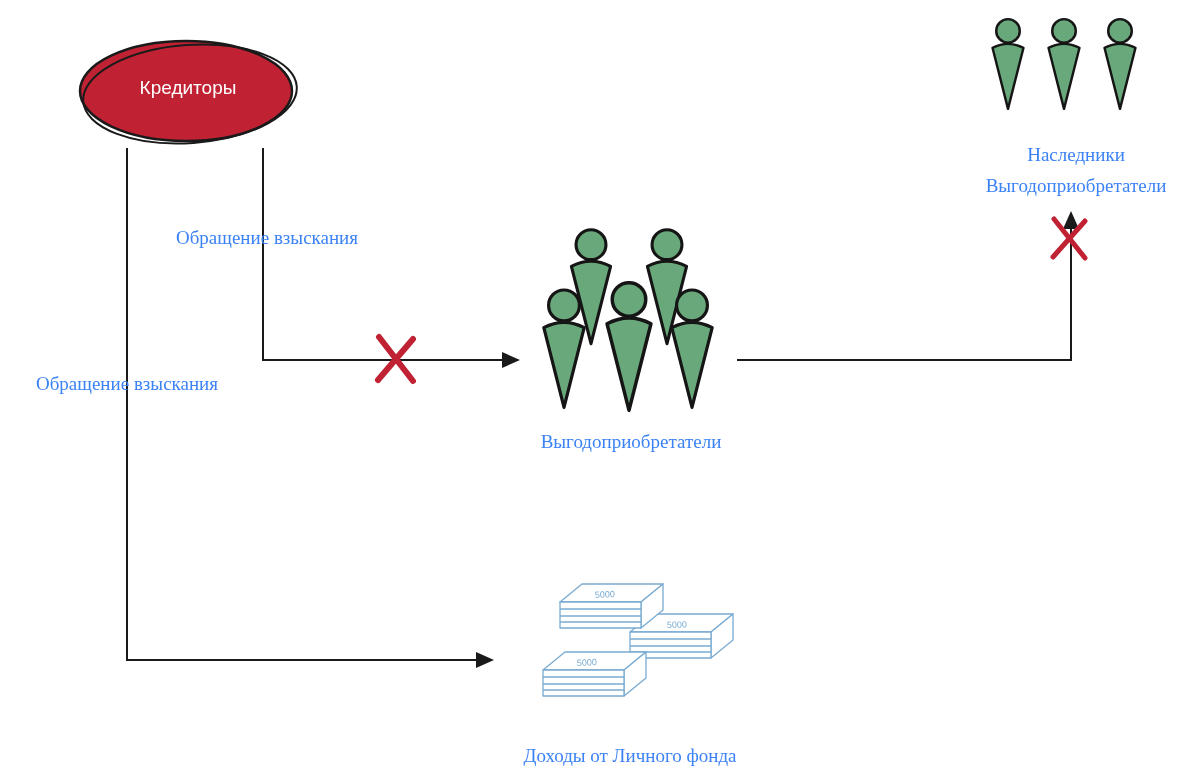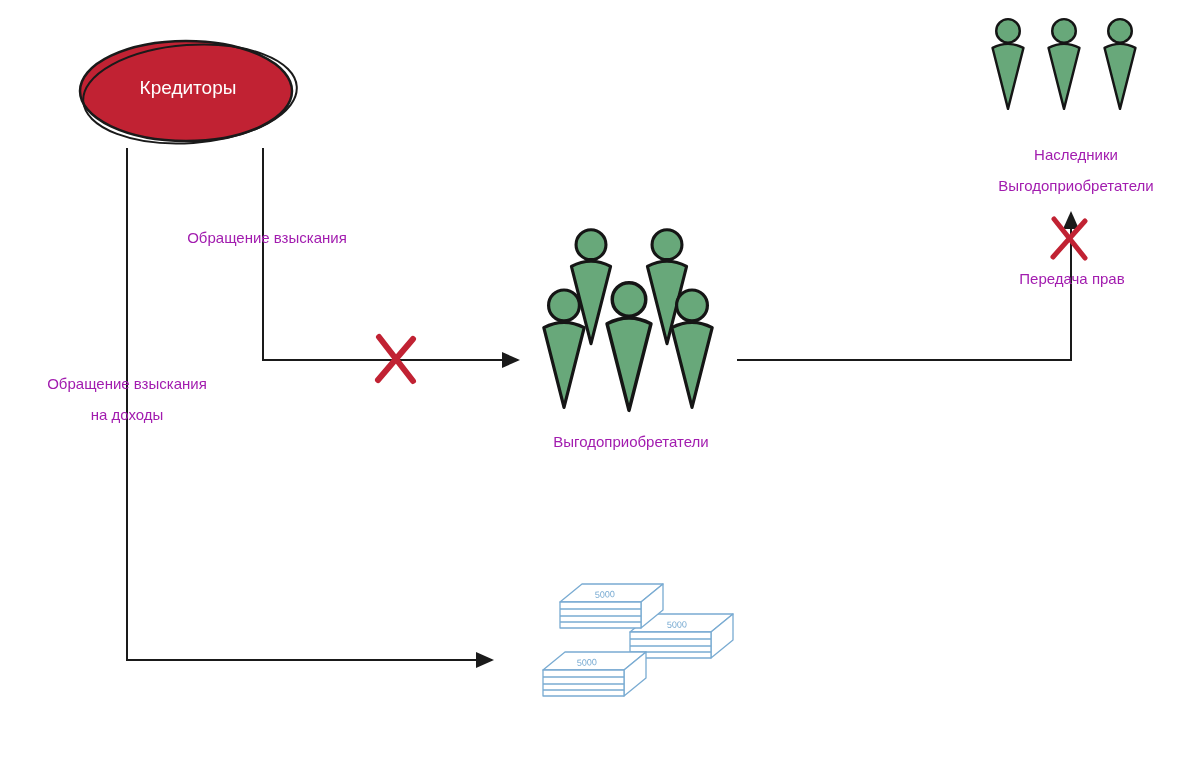--- a/index.html
+++ b/index.html
@@ -1,19 +1,19 @@
 <!DOCTYPE html>
 <html><head>
 <meta charset="utf-8">
 <style>
   html,body{margin:0;padding:0;background:#ffffff;}
   body{font-family:"Liberation Sans", sans-serif;color:#141414;}
   .canvas{position:relative;width:1200px;height:776px;background:#fff;overflow:hidden;}
   .abs{position:absolute;}
-  .lbl{position:absolute;text-align:center;font-size:15px;line-height:31px;color:#a21caf;}
+  .lbl{position:absolute;text-align:center;font-size:19px;line-height:31px;color:#3b82f6;font-family:Liberation Serif, serif;}
   .lbl div{white-space:nowrap;}
   .ellipse-label{position:absolute;display:flex;align-items:center;justify-content:center;
     color:#ffffff;font-size:19px;}
   svg{display:block;overflow:visible;}
   .person-use{color:#68a87a;}
 </style>
 </head>
 <body>
 
 <div class="canvas">
@@ -54,21 +54,20 @@
     <ellipse cx="120" cy="61" rx="107" ry="49" fill="none" stroke="#1a1a1a" stroke-width="2" transform="rotate(-4 120 61)"></ellipse>
   </svg>
   <div class="ellipse-label" style="left:70px;top:33px;width:236px;height:110px">Кредиторы</div>
 
   <div class="lbl" style="left:142px;top:222px;width:250px">
     <div>Обращение взыскания</div>
   </div>
 
   <div class="lbl" style="left:2px;top:368px;width:250px">
     <div>Обращение взыскания</div>
-    <div>на доходы</div>
   </div>
 
   <svg class="abs" style="left:528px;top:226px" width="208" height="198" viewBox="0 0 208 198">
     <use href="#person" x="30" y="0" width="66" height="124" class="person-use" color="#68a87a"></use>
     <use href="#person" x="106" y="0" width="66" height="124" class="person-use" color="#68a87a"></use>
     <use href="#person" x="2" y="58" width="68" height="132" class="person-use" color="#68a87a"></use>
     <use href="#person" x="130" y="58" width="68" height="132" class="person-use" color="#68a87a"></use>
     <use href="#person" x="64" y="48" width="74" height="148" class="person-use" color="#68a87a"></use>
   </svg>
   <div class="lbl" style="left:486px;top:426px;width:290px">
@@ -79,21 +78,20 @@
     <use href="#person" x="0" y="0" width="52" height="120" class="person-use" color="#68a87a"></use>
     <use href="#person" x="56" y="0" width="52" height="120" class="person-use" color="#68a87a"></use>
     <use href="#person" x="112" y="0" width="52" height="120" class="person-use" color="#68a87a"></use>
   </svg>
   <div class="lbl" style="left:952px;top:139px;width:248px">
     <div>Наследники</div>
     <div>Выгодоприобретатели</div>
   </div>
 
   <div class="lbl" style="left:962px;top:263px;width:220px">
-    <div>Передача прав</div>
   </div>
 
   <svg class="abs" style="left:535px;top:572px" width="200" height="155" viewBox="0 0 200 155">
     <g fill="none" stroke="#79abd2" stroke-width="1.3" stroke-linejoin="round">
 
       <g>
         <polygon points="95,60 117,42 198,42 176,60" fill="#ffffff"></polygon>
         <polygon points="176,60 198,42 198,68 176,86" fill="#ffffff"></polygon>
         <rect x="95" y="60" width="81" height="26" fill="#ffffff"></rect>
         <line x1="95" y1="67" x2="176" y2="67"></line>
@@ -116,14 +114,17 @@
         <polygon points="8,98 30,80 111,80 89,98" fill="#ffffff"></polygon>
         <polygon points="89,98 111,80 111,106 89,124" fill="#ffffff"></polygon>
         <rect x="8" y="98" width="81" height="26" fill="#ffffff"></rect>
         <line x1="8" y1="105" x2="89" y2="105"></line>
         <line x1="8" y1="112" x2="89" y2="112"></line>
         <line x1="8" y1="118" x2="89" y2="118"></line>
         <text x="42" y="94" font-size="9" fill="#79abd2" stroke="none" transform="rotate(-3 42 94)">5000</text>
       </g>
     </g>
   </svg>
+  <div class="lbl" style="left:470px;top:740px;width:320px">
+    <div>Доходы от Личного фонда</div>
+  </div>
 
 </div>
 
 </body></html>

